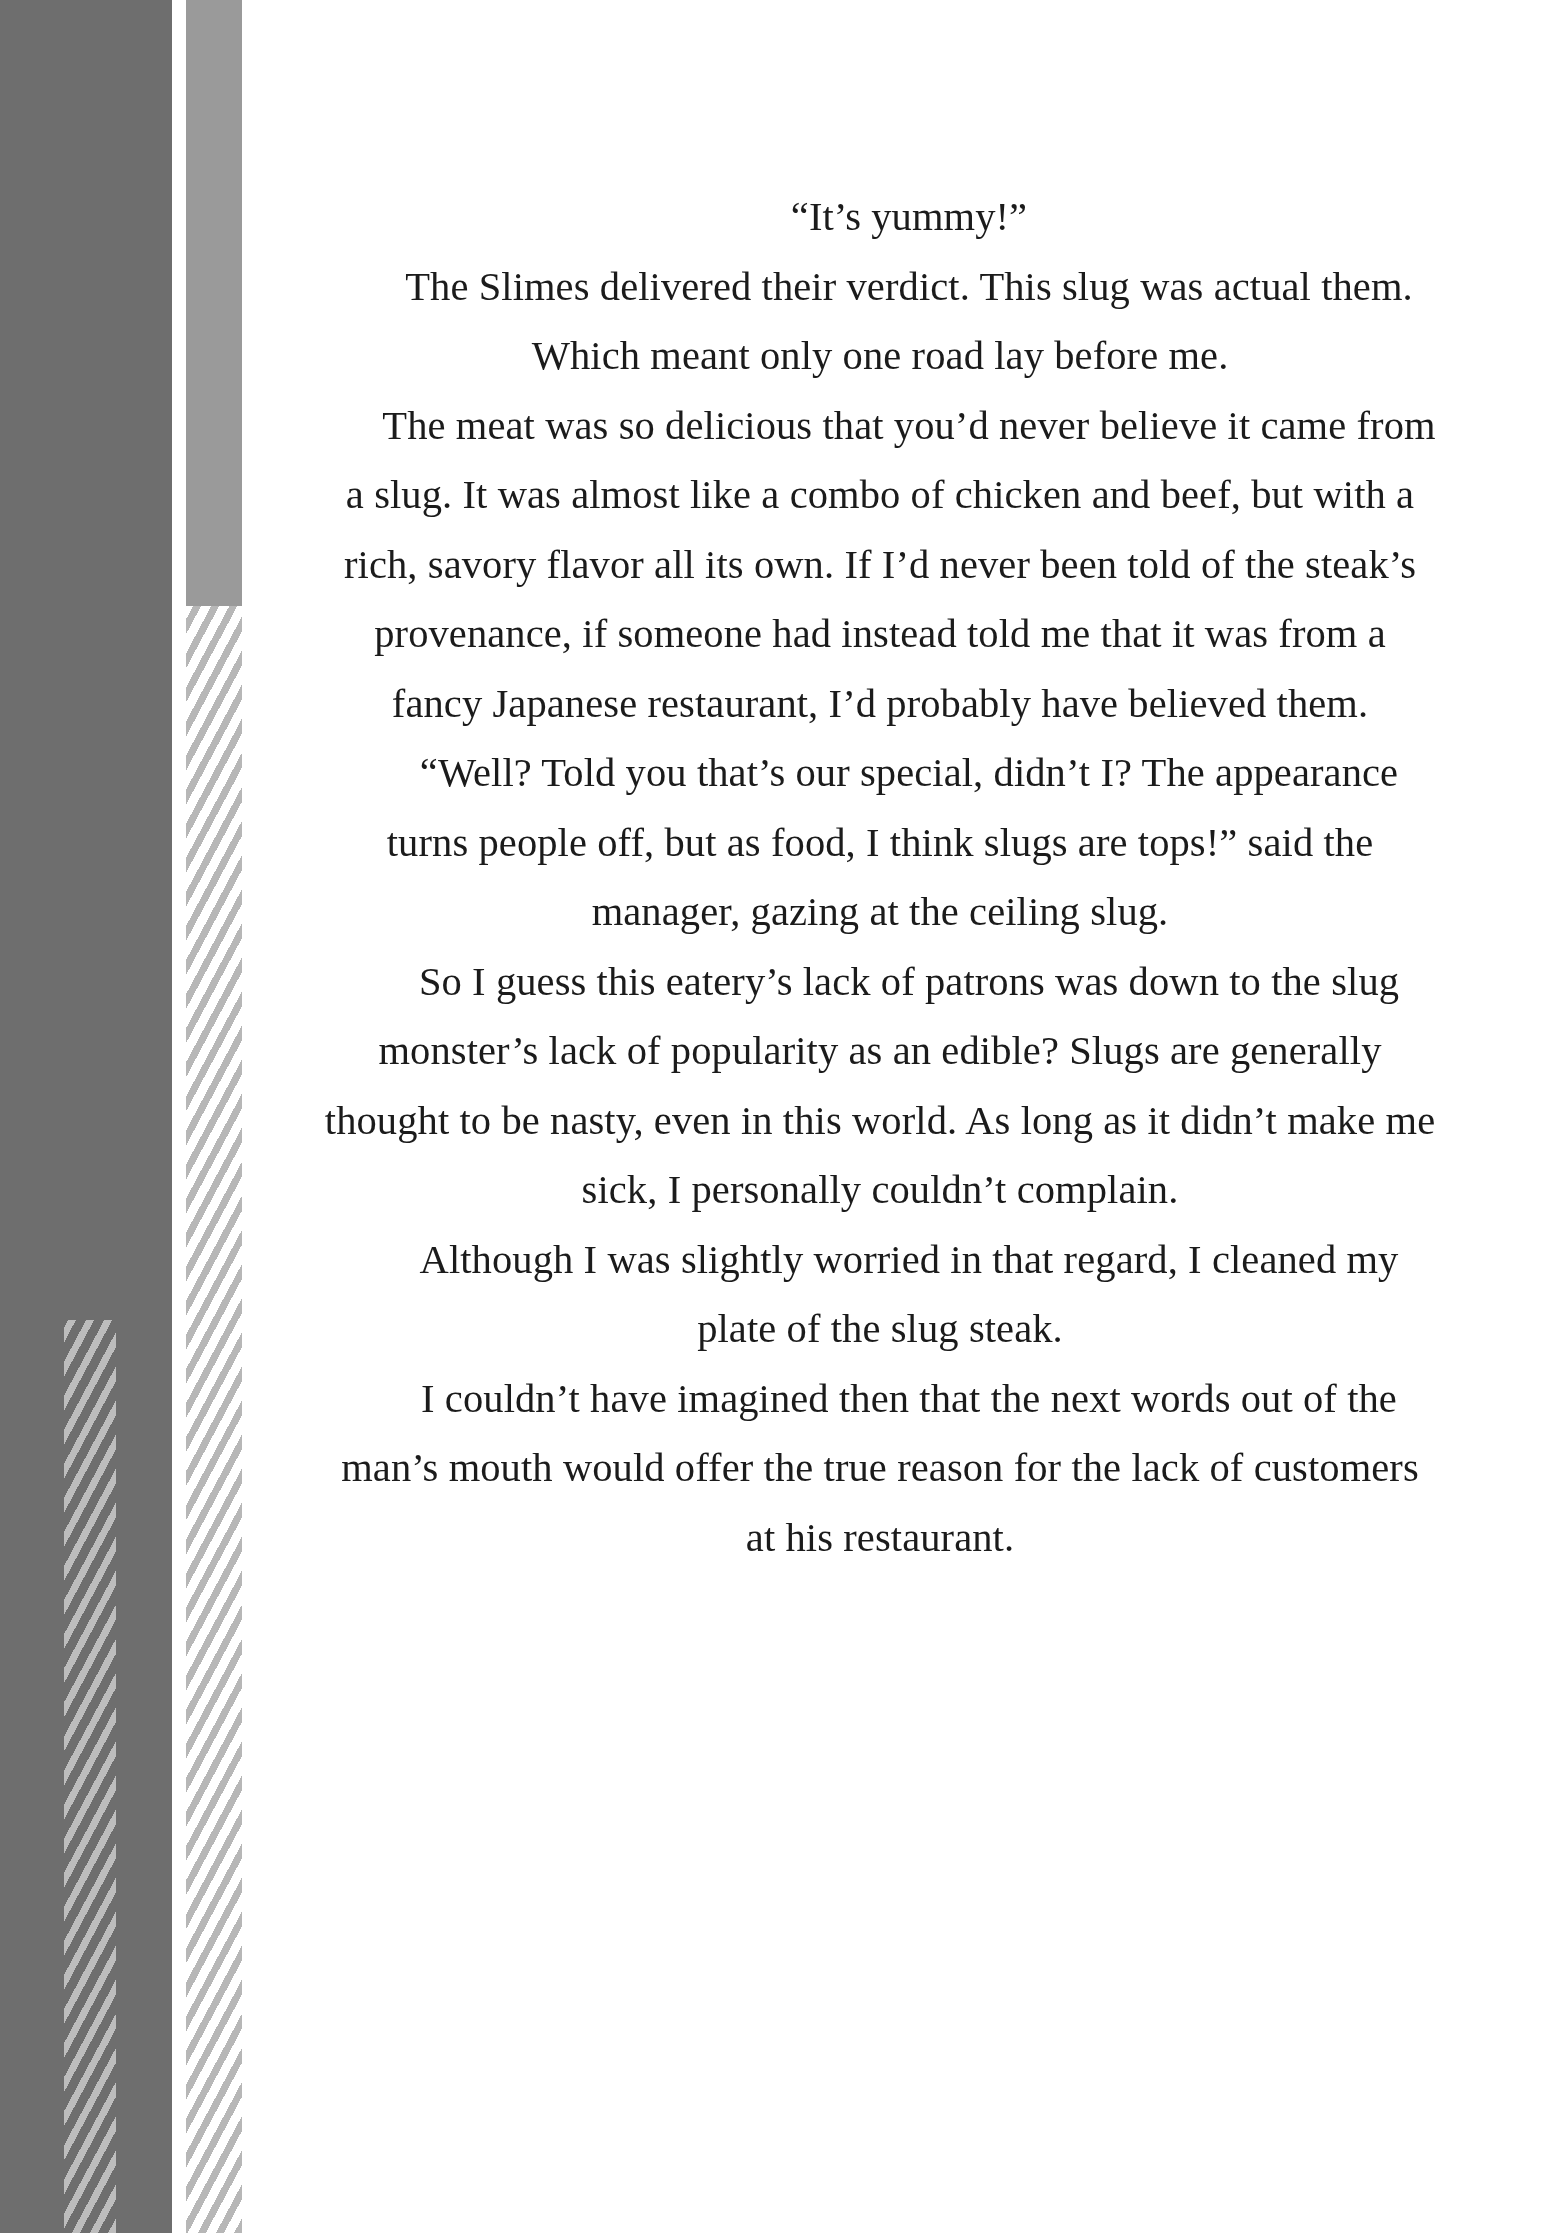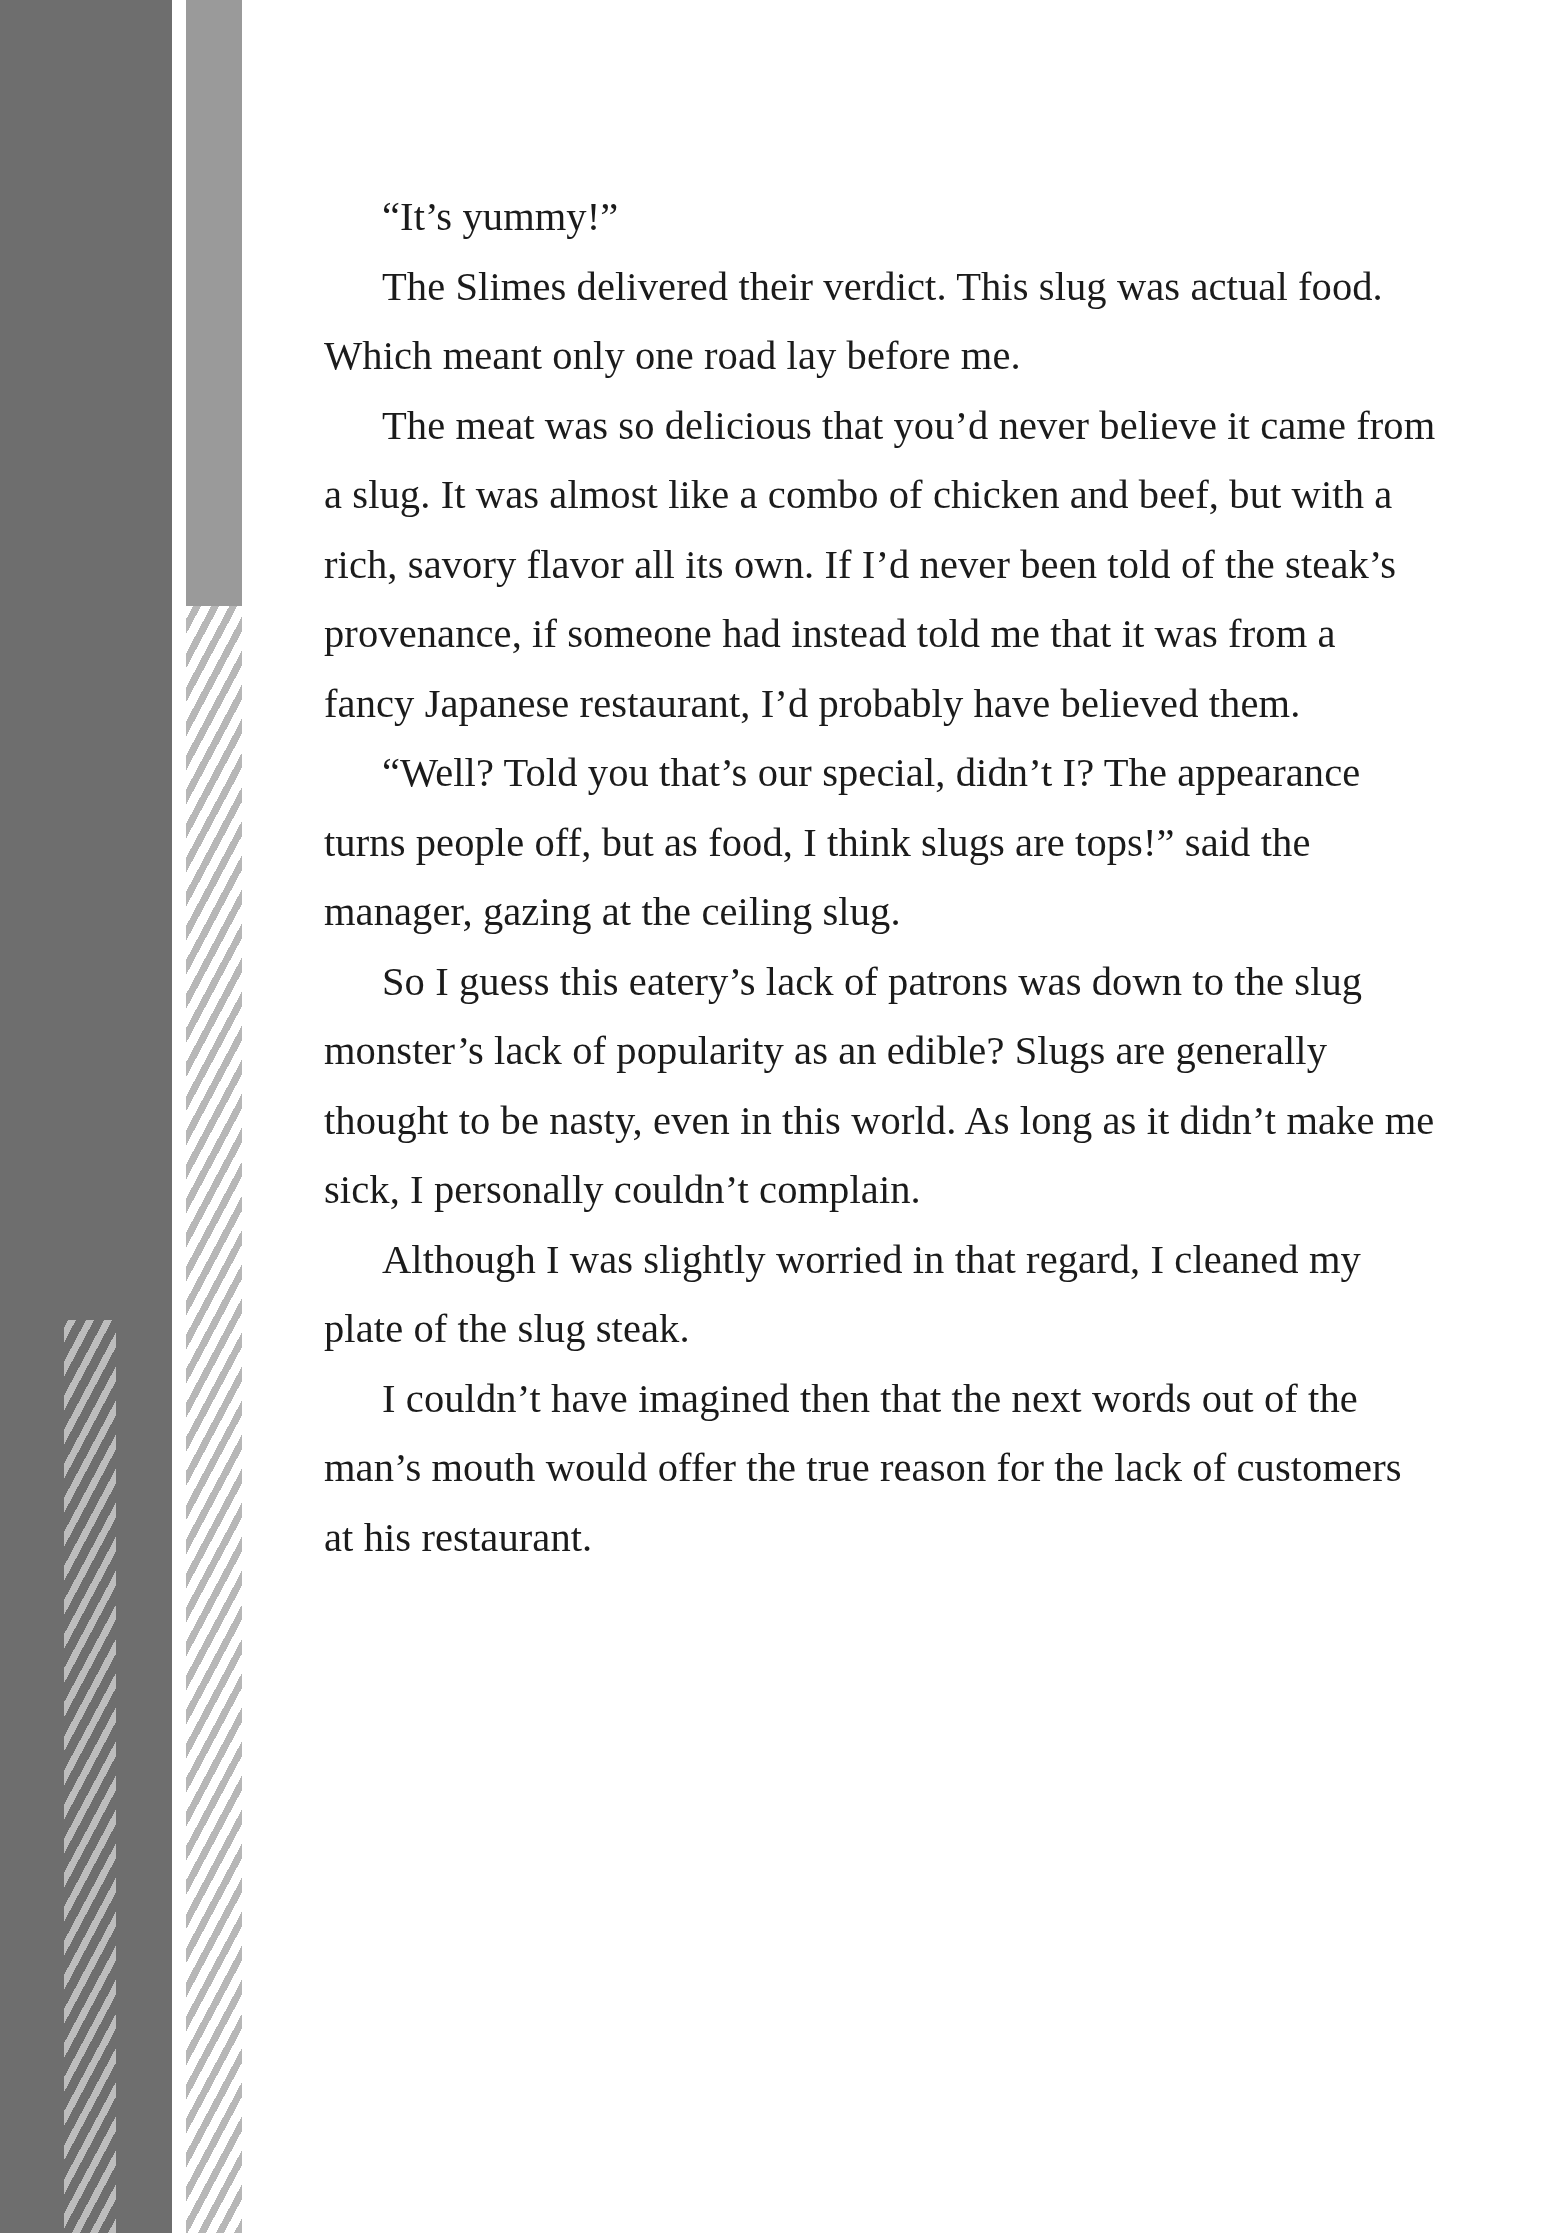--- a/index.html
+++ b/index.html
@@ -85,37 +85,37 @@
     left: 74px;
     width: 1112px;
   }
   .textblock p {
     margin: 0;
     text-indent: 58px;
     font-size: 40.5px;
     line-height: 69.5px;
     color: #1b1b1b;
     letter-spacing: 0.1px;
-    text-align: left;
+    text-align: center;
     font-family: "Liberation Serif", serif;
   }
 </style>
 </head>
 <body>
 
 <div class="gutter">
   <div class="gutter-solid"></div>
   <div class="gutter-bar"></div>
   <div class="hatch-main"></div>
   <div class="hatch-secondary"></div>
 </div>
 
 <div class="page">
   <div class="textblock">
     <p>“It’s yummy!”</p>
-    <p>The Slimes delivered their verdict. This slug was actual food. Which meant only one road lay before me.</p>
+    <p>The Slimes delivered their verdict. This slug was actual them. Which meant only one road lay before me.</p>
     <p>The meat was so delicious that you’d never believe it came from a slug. It was almost like a combo of chicken and beef, but with a rich, savory flavor all its own. If I’d never been told of the steak’s provenance, if someone had instead told me that it was from a fancy Japanese restaurant, I’d probably have believed them.</p>
     <p>“Well? Told you that’s our special, didn’t I? The appearance turns people off, but as food, I think slugs are tops!” said the manager, gazing at the ceiling slug.</p>
     <p>So I guess this eatery’s lack of patrons was down to the slug monster’s lack of popularity as an edible? Slugs are generally thought to be nasty, even in this world. As long as it didn’t make me sick, I personally couldn’t complain.</p>
     <p>Although I was slightly worried in that regard, I cleaned my plate of the slug steak.</p>
     <p>I couldn’t have imagined then that the next words out of the man’s mouth would offer the true reason for the lack of customers at his restaurant.</p>
   </div>
 </div>
 
 </body></html>

